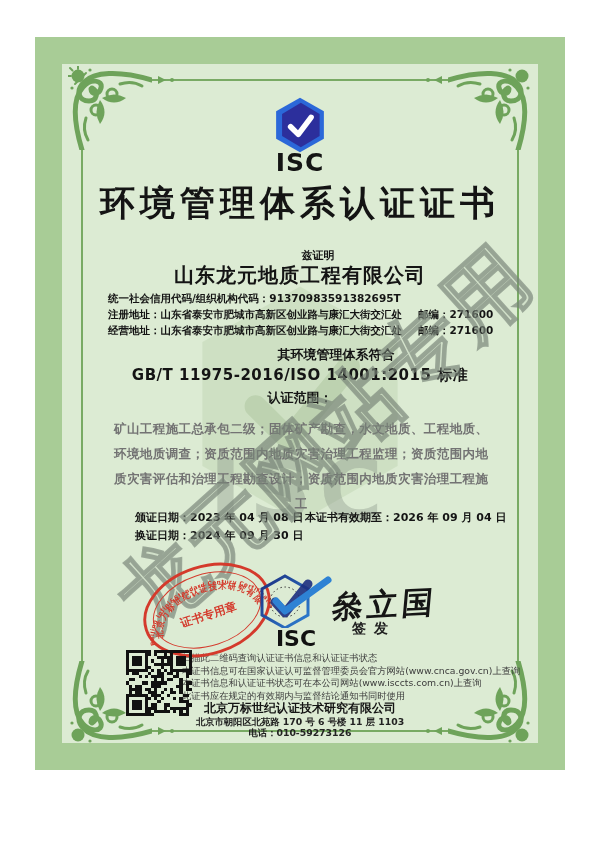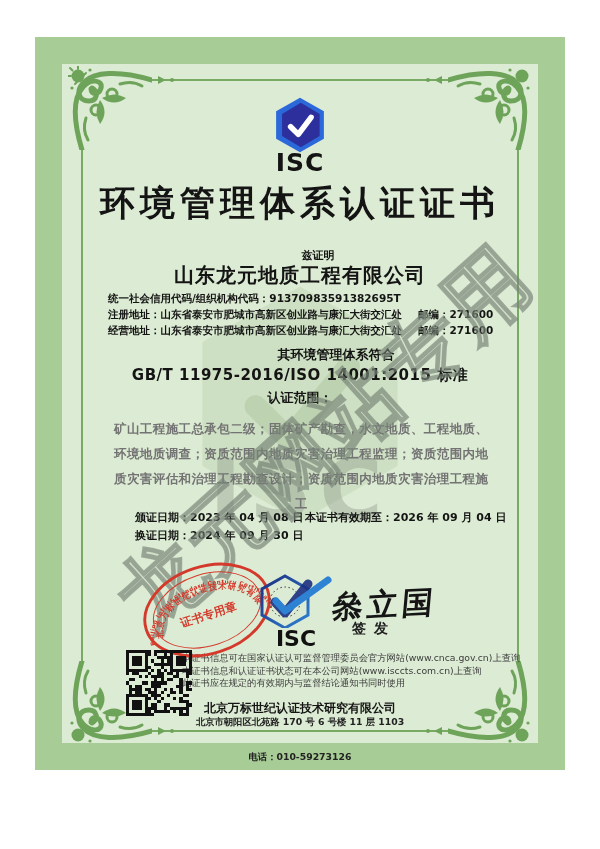--- a/index.html
+++ b/index.html
@@ -40,21 +40,21 @@
   .logo-bot{position:absolute;left:258px;top:574px;width:80px;height:54px;z-index:4;}
   .isc-bot{position:absolute;left:258px;top:626px;width:76px;text-align:center;font-size:22px;font-weight:800;z-index:4;color:#111;}
   .sig{position:absolute;left:332px;top:584px;font-size:31px;font-weight:700;font-family:"DejaVu Serif",serif;transform:rotate(-3deg) skewX(-8deg);letter-spacing:4px;z-index:4;color:#151515;}
   .sig-label{position:absolute;left:352px;top:620px;font-size:14px;font-weight:600;letter-spacing:8px;z-index:4;color:#222;}
   .qr{position:absolute;left:126px;top:650px;width:66px;height:66px;z-index:4;}
   .qr svg{width:66px;height:66px;shape-rendering:crispEdges;}
   .notes{position:absolute;left:182px;top:652px;width:330px;z-index:2;}
   .notes div{font-size:9.3px;line-height:12.6px;color:#3c3c3c;font-weight:500;white-space:nowrap;}
   .issuer{top:700px;font-size:12px;font-weight:800;}
   .iaddr{top:716px;font-size:9.3px;font-weight:600;color:#222;}
-  .iphone{top:727px;font-size:9.3px;font-weight:600;color:#222;margin-top:24px;}
+  .iphone{top:727px;font-size:9.3px;font-weight:600;color:#222;}
 </style>
 </head>
 <body>
 
 <div class="page">
   <div class="band"></div>
   <div class="inner"></div>
 
   <div class="fl h" style="left:152px;top:79px;width:296px;"></div>
   <div class="fl h" style="left:152px;top:730px;width:296px;"></div>
@@ -212,20 +212,21 @@
   <div class="isc-bot">ISC</div>
   <div class="sig">叅立国</div>
   <div class="sig-label">签发</div>
 
   <div class="qr">
     <svg viewBox="0 0 21 21" xmlns="http://www.w3.org/2000/svg">
         <path d="M0 0h1v1h-1zM1 0h1v1h-1zM2 0h1v1h-1zM3 0h1v1h-1zM4 0h1v1h-1zM5 0h1v1h-1zM6 0h1v1h-1zM7 0h1v1h-1zM9 0h1v1h-1zM10 0h1v1h-1zM11 0h1v1h-1zM12 0h1v1h-1zM13 0h1v1h-1zM14 0h1v1h-1zM15 0h1v1h-1zM16 0h1v1h-1zM17 0h1v1h-1zM18 0h1v1h-1zM19 0h1v1h-1zM20 0h1v1h-1zM0 1h1v1h-1zM6 1h1v1h-1zM7 1h1v1h-1zM9 1h1v1h-1zM12 1h1v1h-1zM14 1h1v1h-1zM20 1h1v1h-1zM0 2h1v1h-1zM2 2h1v1h-1zM3 2h1v1h-1zM4 2h1v1h-1zM6 2h1v1h-1zM10 2h1v1h-1zM11 2h1v1h-1zM12 2h1v1h-1zM13 2h1v1h-1zM14 2h1v1h-1zM16 2h1v1h-1zM17 2h1v1h-1zM18 2h1v1h-1zM20 2h1v1h-1zM0 3h1v1h-1zM2 3h1v1h-1zM3 3h1v1h-1zM4 3h1v1h-1zM6 3h1v1h-1zM8 3h1v1h-1zM11 3h1v1h-1zM13 3h1v1h-1zM14 3h1v1h-1zM16 3h1v1h-1zM17 3h1v1h-1zM18 3h1v1h-1zM20 3h1v1h-1zM0 4h1v1h-1zM2 4h1v1h-1zM3 4h1v1h-1zM4 4h1v1h-1zM6 4h1v1h-1zM9 4h1v1h-1zM10 4h1v1h-1zM11 4h1v1h-1zM12 4h1v1h-1zM13 4h1v1h-1zM14 4h1v1h-1zM16 4h1v1h-1zM17 4h1v1h-1zM18 4h1v1h-1zM20 4h1v1h-1zM0 5h1v1h-1zM6 5h1v1h-1zM7 5h1v1h-1zM11 5h1v1h-1zM14 5h1v1h-1zM20 5h1v1h-1zM0 6h1v1h-1zM1 6h1v1h-1zM2 6h1v1h-1zM3 6h1v1h-1zM4 6h1v1h-1zM5 6h1v1h-1zM6 6h1v1h-1zM8 6h1v1h-1zM10 6h1v1h-1zM12 6h1v1h-1zM14 6h1v1h-1zM15 6h1v1h-1zM16 6h1v1h-1zM17 6h1v1h-1zM18 6h1v1h-1zM19 6h1v1h-1zM20 6h1v1h-1zM0 7h1v1h-1zM2 7h1v1h-1zM3 7h1v1h-1zM7 7h1v1h-1zM10 7h1v1h-1zM11 7h1v1h-1zM13 7h1v1h-1zM14 7h1v1h-1zM16 7h1v1h-1zM19 7h1v1h-1zM20 7h1v1h-1zM4 8h1v1h-1zM6 8h1v1h-1zM8 8h1v1h-1zM9 8h1v1h-1zM10 8h1v1h-1zM11 8h1v1h-1zM15 8h1v1h-1zM16 8h1v1h-1zM19 8h1v1h-1zM1 9h1v1h-1zM2 9h1v1h-1zM9 9h1v1h-1zM11 9h1v1h-1zM13 9h1v1h-1zM14 9h1v1h-1zM17 9h1v1h-1zM0 10h1v1h-1zM5 10h1v1h-1zM6 10h1v1h-1zM8 10h1v1h-1zM9 10h1v1h-1zM10 10h1v1h-1zM11 10h1v1h-1zM12 10h1v1h-1zM17 10h1v1h-1zM19 10h1v1h-1zM20 10h1v1h-1zM1 11h1v1h-1zM3 11h1v1h-1zM4 11h1v1h-1zM8 11h1v1h-1zM9 11h1v1h-1zM10 11h1v1h-1zM16 11h1v1h-1zM17 11h1v1h-1zM19 11h1v1h-1zM1 12h1v1h-1zM2 12h1v1h-1zM3 12h1v1h-1zM4 12h1v1h-1zM6 12h1v1h-1zM7 12h1v1h-1zM9 12h1v1h-1zM12 12h1v1h-1zM14 12h1v1h-1zM17 12h1v1h-1zM19 12h1v1h-1zM20 12h1v1h-1zM1 13h1v1h-1zM3 13h1v1h-1zM4 13h1v1h-1zM7 13h1v1h-1zM8 13h1v1h-1zM9 13h1v1h-1zM11 13h1v1h-1zM14 13h1v1h-1zM15 13h1v1h-1zM17 13h1v1h-1zM0 14h1v1h-1zM1 14h1v1h-1zM2 14h1v1h-1zM3 14h1v1h-1zM4 14h1v1h-1zM5 14h1v1h-1zM6 14h1v1h-1zM8 14h1v1h-1zM9 14h1v1h-1zM10 14h1v1h-1zM13 14h1v1h-1zM18 14h1v1h-1zM19 14h1v1h-1zM0 15h1v1h-1zM6 15h1v1h-1zM7 15h1v1h-1zM9 15h1v1h-1zM11 15h1v1h-1zM15 15h1v1h-1zM17 15h1v1h-1zM0 16h1v1h-1zM2 16h1v1h-1zM3 16h1v1h-1zM4 16h1v1h-1zM6 16h1v1h-1zM10 16h1v1h-1zM17 16h1v1h-1zM18 16h1v1h-1zM19 16h1v1h-1zM0 17h1v1h-1zM2 17h1v1h-1zM3 17h1v1h-1zM4 17h1v1h-1zM6 17h1v1h-1zM8 17h1v1h-1zM9 17h1v1h-1zM12 17h1v1h-1zM13 17h1v1h-1zM19 17h1v1h-1zM20 17h1v1h-1zM0 18h1v1h-1zM2 18h1v1h-1zM3 18h1v1h-1zM4 18h1v1h-1zM6 18h1v1h-1zM7 18h1v1h-1zM8 18h1v1h-1zM9 18h1v1h-1zM12 18h1v1h-1zM14 18h1v1h-1zM15 18h1v1h-1zM16 18h1v1h-1zM17 18h1v1h-1zM18 18h1v1h-1zM19 18h1v1h-1zM0 19h1v1h-1zM6 19h1v1h-1zM7 19h1v1h-1zM9 19h1v1h-1zM10 19h1v1h-1zM11 19h1v1h-1zM12 19h1v1h-1zM13 19h1v1h-1zM15 19h1v1h-1zM17 19h1v1h-1zM19 19h1v1h-1zM0 20h1v1h-1zM1 20h1v1h-1zM2 20h1v1h-1zM3 20h1v1h-1zM4 20h1v1h-1zM5 20h1v1h-1zM6 20h1v1h-1zM7 20h1v1h-1zM8 20h1v1h-1zM17 20h1v1h-1zM18 20h1v1h-1zM19 20h1v1h-1z" fill="#111"></path>
       </svg>
   </div>
   <div class="notes">
+    <div>扫描此二维码查询认证证书信息和认证证书状态</div>
     <div>本证书信息可在国家认证认可监督管理委员会官方网站(www.cnca.gov.cn)上查询</div>
     <div>本证书信息和认证证书状态可在本公司网站(www.isccts.com.cn)上查询</div>
     <div>此证书应在规定的有效期内与监督结论通知书同时使用</div>
   </div>
 
   <div class="ct center issuer">北京万标世纪认证技术研究有限公司</div>
   <div class="ct center iaddr">北京市朝阳区北苑路 170 号 6 号楼 11 层 1103</div>
   <div class="ct center iphone">电话：010-59273126</div>
 </div>
 

